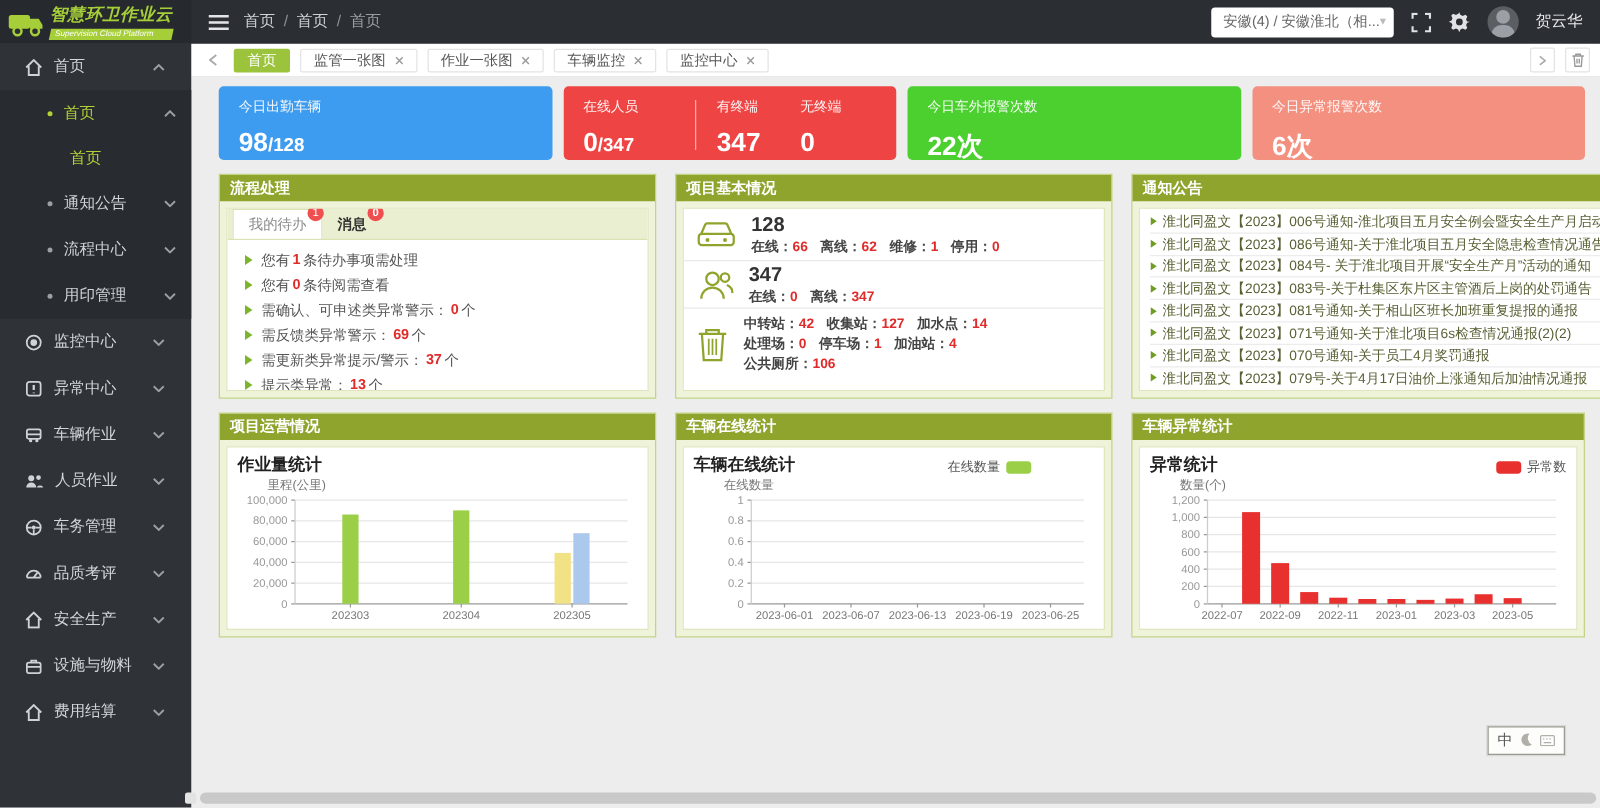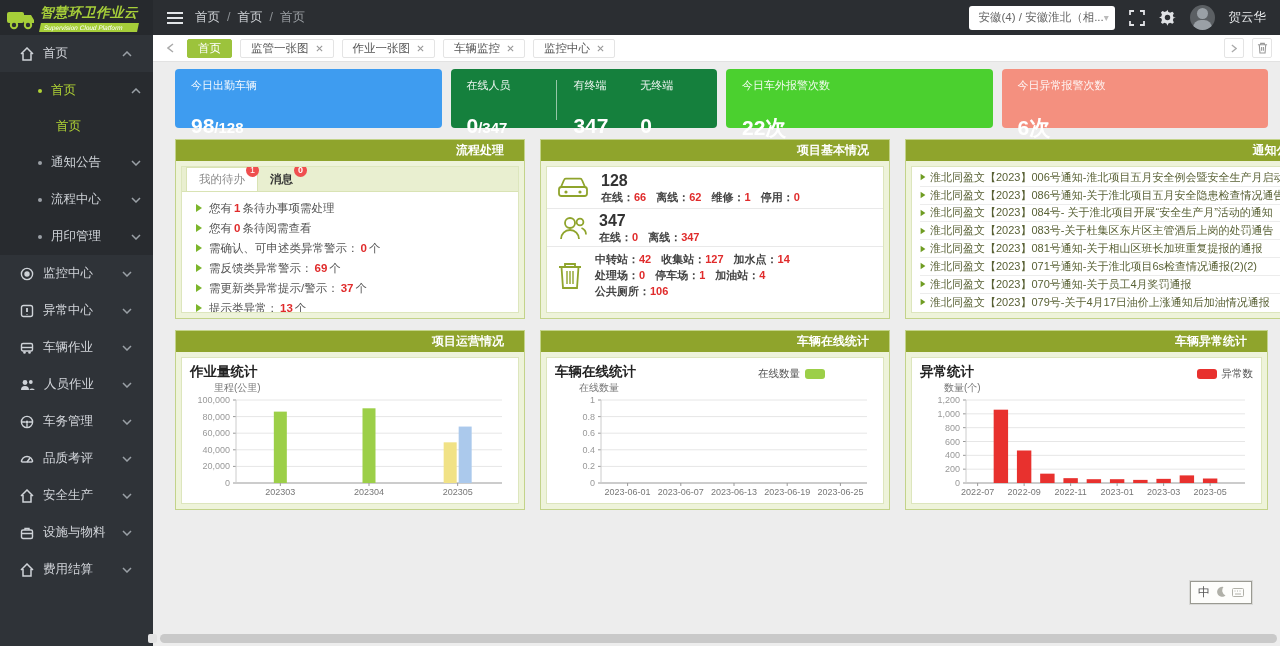--- a/index.html
+++ b/index.html
@@ -56,30 +56,30 @@
   .tb-right { margin-left:auto; display:flex; gap:8px; }
   .tb-btn { width:20px; height:20px; border:1px solid #e4e4e4; border-radius:2px; display:flex;
     align-items:center; justify-content:center; cursor:pointer; color:#999; background:#fff;}
 
   
   .content { position:absolute; top:62px; left:153px; width:1127px; height:584px; padding:7px 12px 0 22px; }
 
   .cards { display:grid; grid-template-columns:repeat(4,1fr); gap:9px; }
   .card { height:59px; border-radius:4px; color:#fff; padding:9px 16px 0 16px; cursor:pointer; }
   .card .cl { font-size:11px; opacity:.92; }
-  .card .cv { font-size:21px; font-weight:bold; margin-top:21px; }
+  .card .cv { font-size:21px; font-weight:bold; margin-top:10px; }
   .card .cv small { font-size:15px; font-weight:bold; }
   .card-multi { display:flex; padding:9px 10px 0 16px; gap:0; }
   .card-sec { padding-right:14px; }
   .card-div { width:1px; background:rgba(255,255,255,.55); margin:2px 16px 8px 2px; }
 
   .panels { display:grid; grid-template-columns:350px 350px 1fr; gap:15px; margin-top:11px; }
   .panel { height:180px; background:#eef3da; border:1px solid #c3d38a; }
   .panel-h { height:21px; line-height:21px; background:#8fa42c; color:#fff; font-size:12px;
-    font-weight:bold; padding:0 20px;text-align:right; }
+    font-weight:bold; padding:0 8px; }
   .panel-b { margin:5px; height:147px; background:#fff; border:1px solid #dde6bd; overflow:hidden; }
 
   
   .ptabs { height:25px; background:#e9efd0; border-bottom:1px solid #d9e3b4; display:flex; align-items:flex-end; padding-left:4px;}
   .ptab { position:relative; font-size:11.5px; padding:4px 12px; color:#333; font-weight:bold; cursor:pointer;}
   .ptab.active { background:#fff; color:#8a8a8a; font-weight:normal; border:1px solid #d9e3b4; border-bottom:none; }
   .badge { position:absolute; top:-4px; right:-2px; min-width:13px; height:13px; border-radius:7px;
     background:#ef4f4f; color:#fff; font-size:9px; line-height:13px; text-align:center; padding:0 2px; }
   .plist { padding:6px 10px 0 14px; }
   .pli { display:flex; align-items:center; height:20px; font-size:11.5px; color:#555; cursor:pointer; }
@@ -366,21 +366,21 @@
   </span>
 </div>
 
 <div class="content">
 
   <div class="cards">
     <div class="card" style="background:#3e9cf0">
       <div class="cl">今日出勤车辆</div>
       <div class="cv"><span>98</span><small>/128</small></div>
     </div>
-    <div class="card card-multi" style="background:#15803d">
+    <div class="card card-multi" style="background:#ef4444">
       <div class="card-sec" style="flex:1.4">
         <div class="cl">在线人员</div>
         <div class="cv"><span>0</span><small>/347</small></div>
       </div>
       <div class="card-div"></div>
       <div class="card-sec" style="flex:1">
         <div class="cl">有终端</div>
         <div class="cv">347</div>
       </div>
       <div class="card-sec" style="flex:1">

